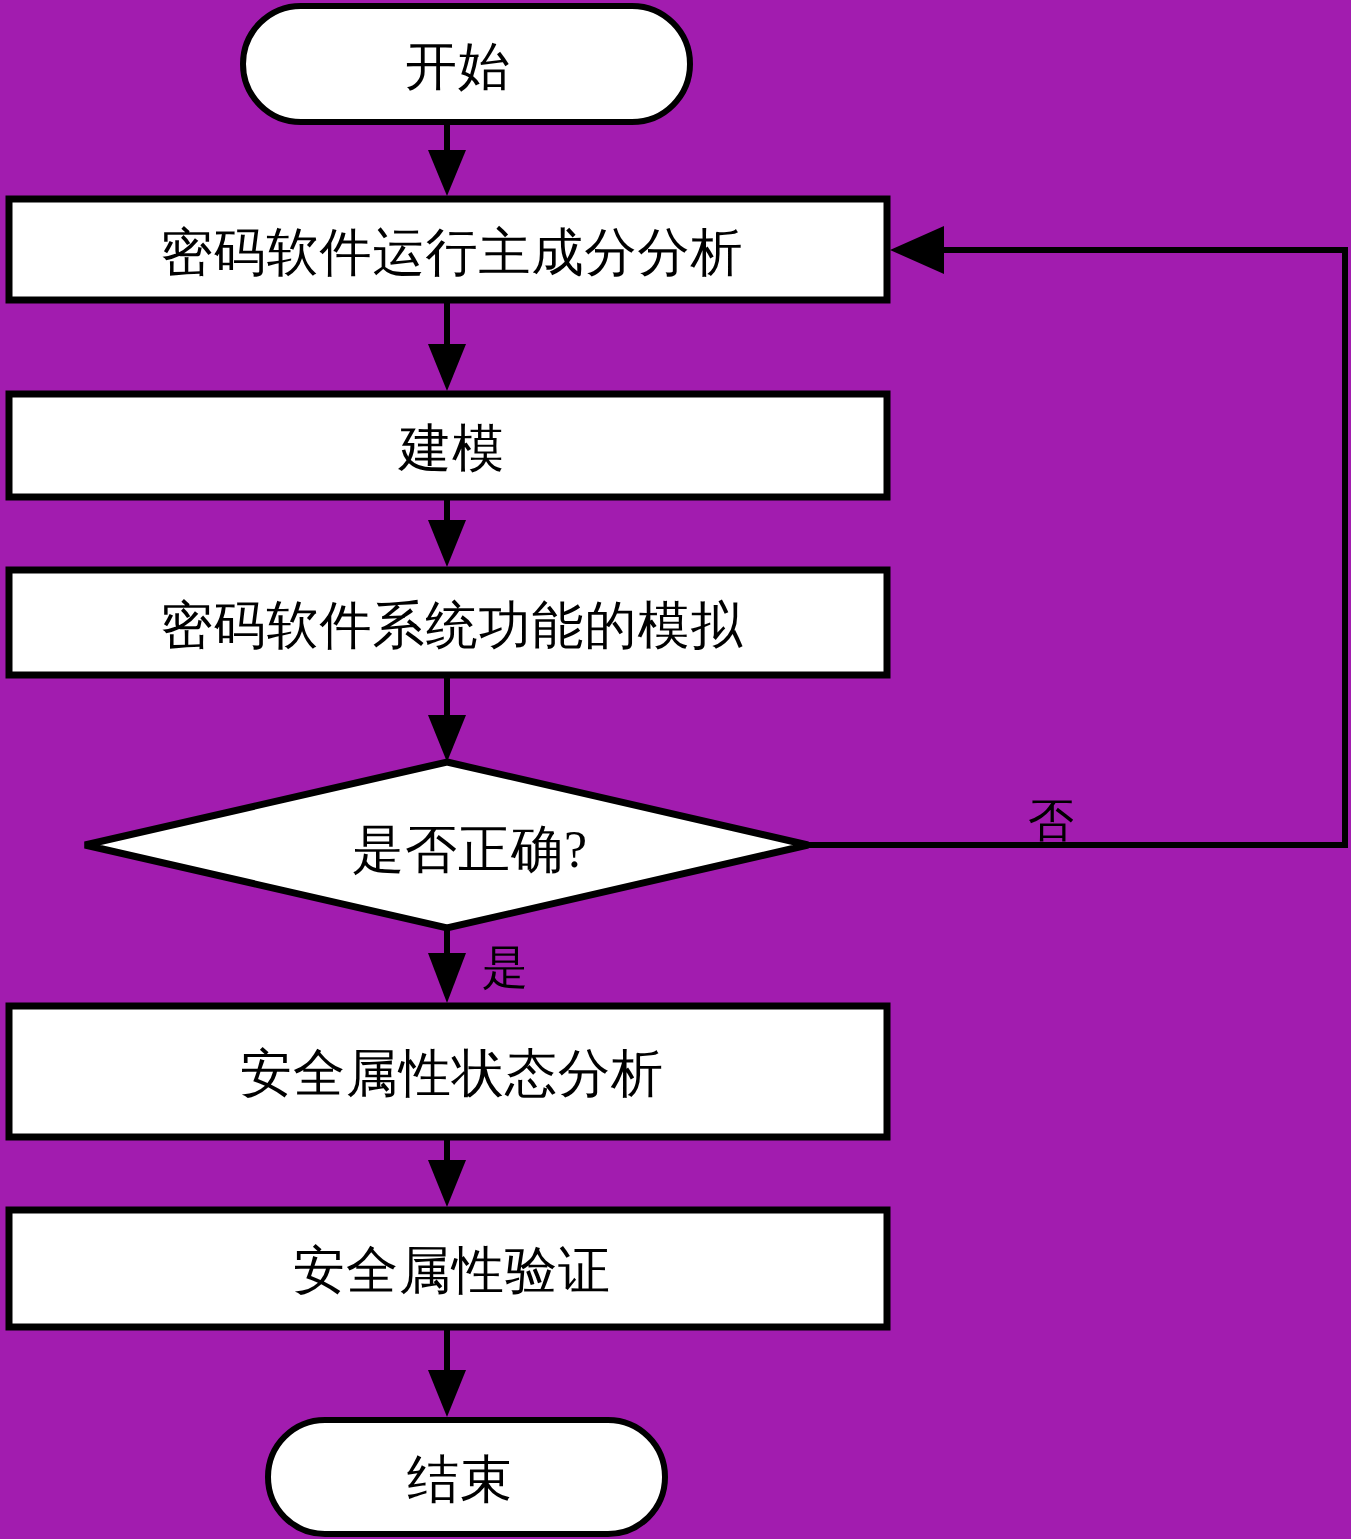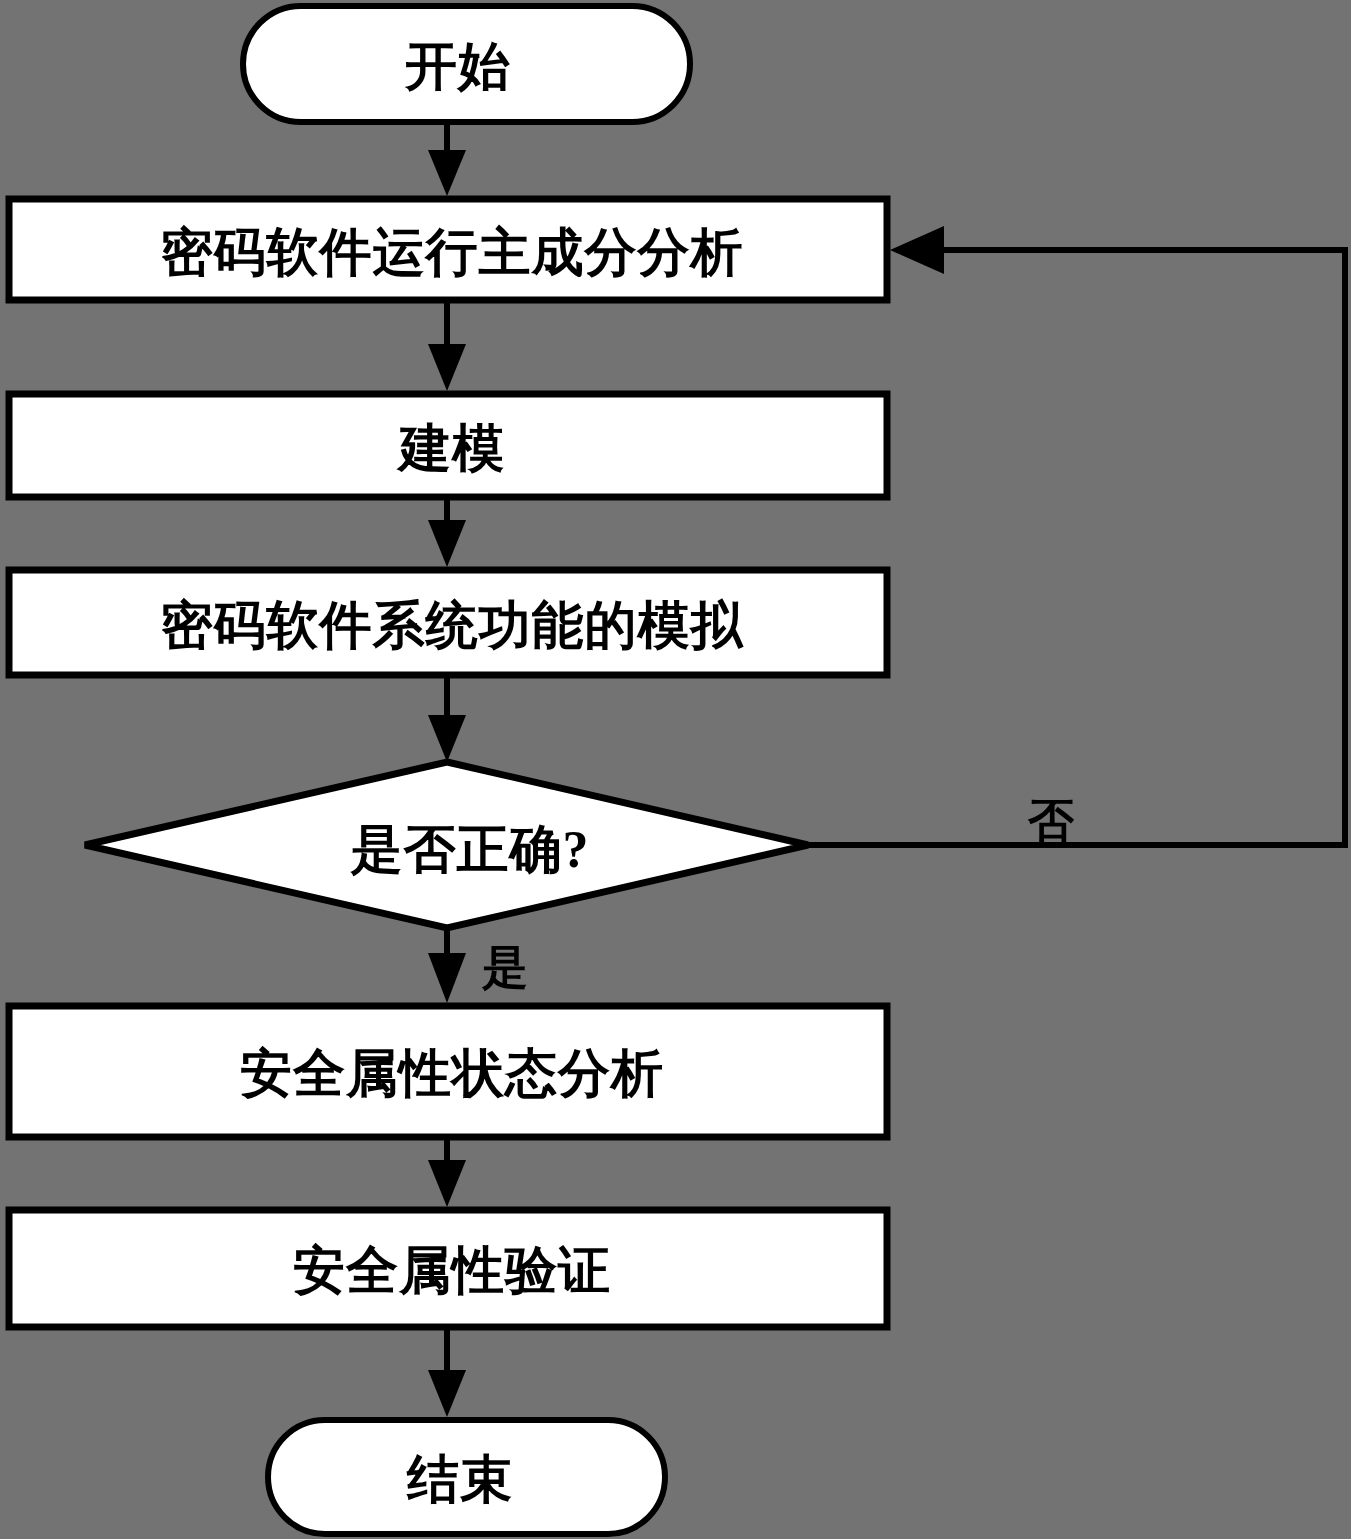--- a/index.html
+++ b/index.html
@@ -10,22 +10,21 @@
   body {
     width: 1351px;
     height: 1539px;
     font-family: "Liberation Serif", "DejaVu Serif", serif;
     overflow: hidden;
   }
   #flowchart-root {
     position: relative;
     width: 1351px;
     height: 1539px;
-    background: #737373;
-    font-weight: bold;
+    background: #a21caf;
   }
   svg.flow-canvas {
     position: absolute;
     top: 0;
     left: 0;
     width: 1351px;
     height: 1539px;
     display: block;
   }
   .node-shape {

